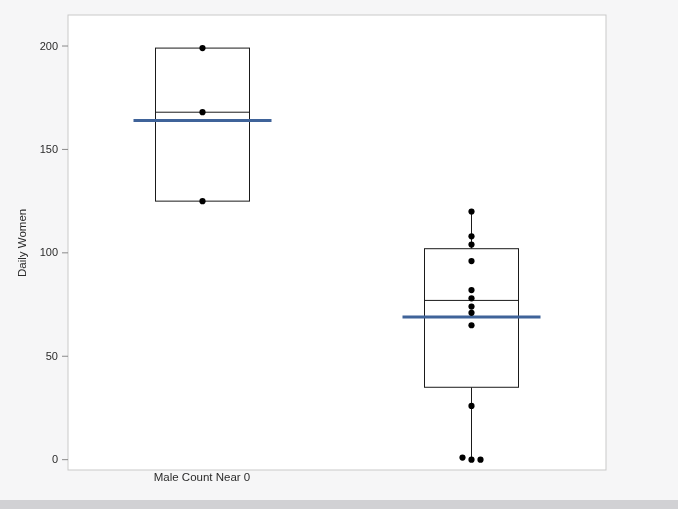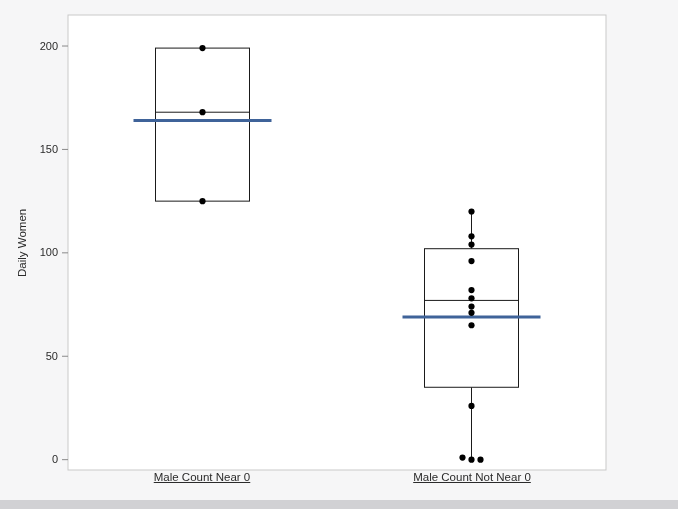--- a/index.html
+++ b/index.html
@@ -12,21 +12,21 @@
   .chart-wrap{position:absolute;left:0;top:0;width:678px;height:501px;margin:0;}
   svg{display:block;}
   .ylabel{
     position:absolute;left:14px;top:15px;height:455px;width:16px;
     display:flex;align-items:center;justify-content:center;
     writing-mode:vertical-rl;transform:rotate(180deg);
     font-size:11.5px;color:#2b2b2b;white-space:nowrap;
   }
   .xcat{
     position:absolute;top:471px;transform:translateX(-50%);
-    font-size:11.5px;color:#2b2b2b;white-space:nowrap;text-decoration:underline;
+    font-size:11.5px;color:#2b2b2b;white-space:nowrap;
   }
   .xcat-0{left:202px;}
   .xcat-1{left:472px;}
   .bottom-edge{position:absolute;left:0;bottom:0;width:678px;height:9px;background:#d1d1d4;}
 </style>
 </head>
 <body>
 
 <figure class="chart-wrap">
   <svg id="chart" width="678" height="501">
@@ -61,16 +61,15 @@
       <circle cx="471.5" cy="306.6136363636364" r="3.1" fill="#000000"></circle>
       <circle cx="471.5" cy="312.8181818181818" r="3.1" fill="#000000"></circle>
       <circle cx="471.5" cy="325.22727272727275" r="3.1" fill="#000000"></circle>
       <circle cx="471.5" cy="405.8863636363636" r="3.1" fill="#000000"></circle>
       <circle cx="462.5" cy="457.59090909090907" r="3.1" fill="#000000"></circle>
       <circle cx="471.5" cy="459.65909090909093" r="3.1" fill="#000000"></circle>
       <circle cx="480.5" cy="459.65909090909093" r="3.1" fill="#000000"></circle>
     </svg>
   <div class="ylabel">Daily Women</div>
   <div class="xcat xcat-0">Male Count Near 0</div>
-  <div class="xcat xcat-1">Male Count Not Near 0</div>
 </figure>
 
 <div class="bottom-edge"></div>
 
 </body></html>

